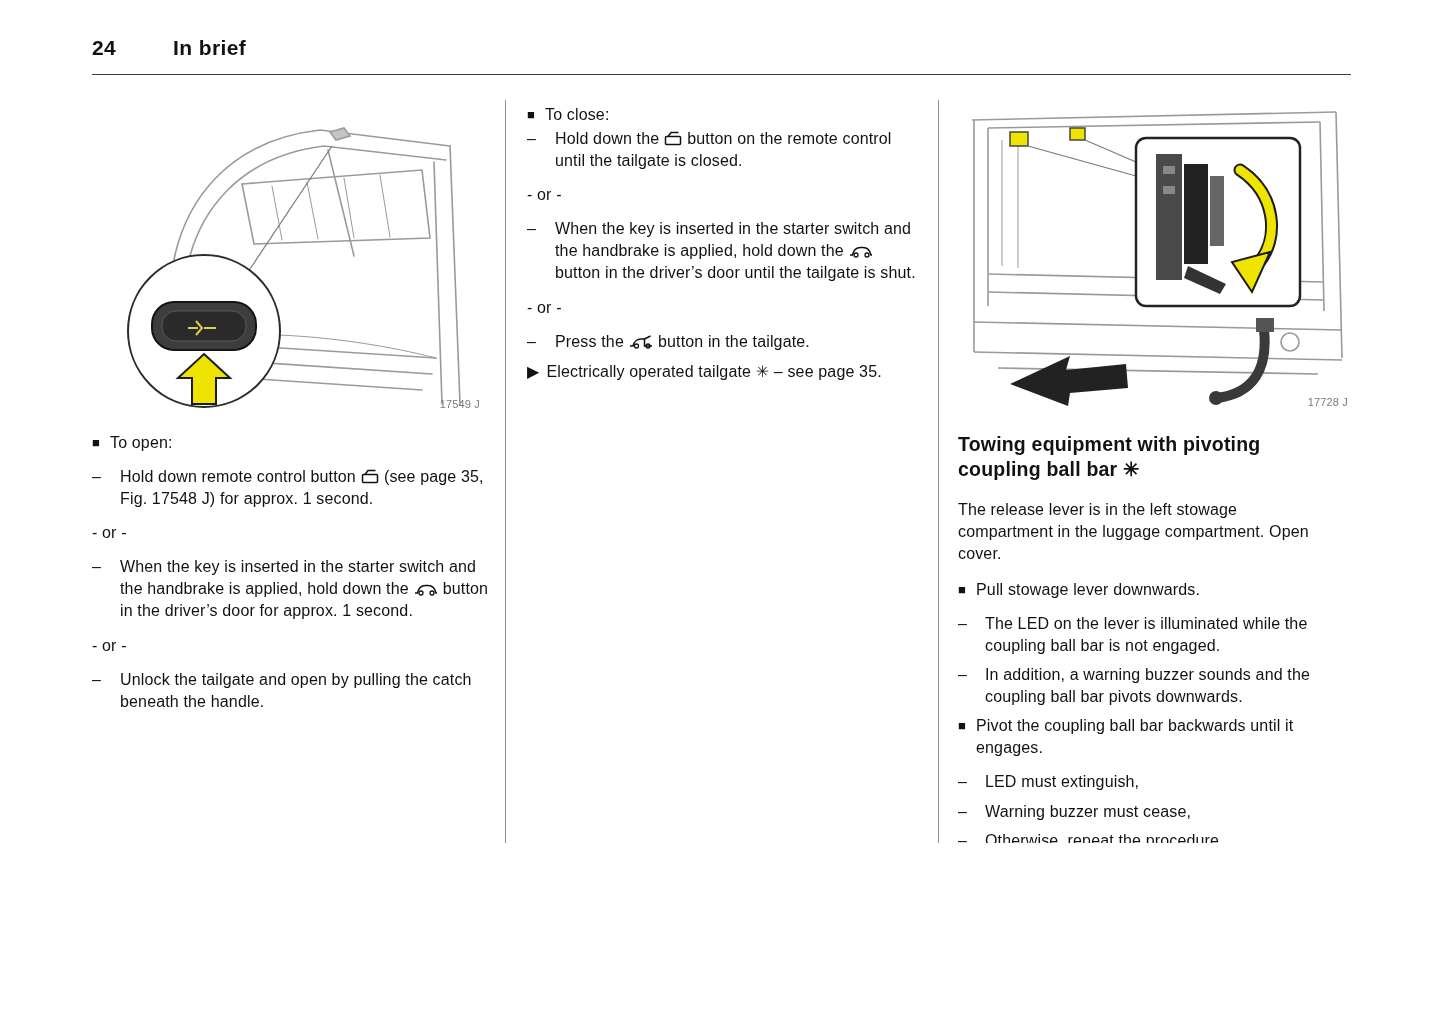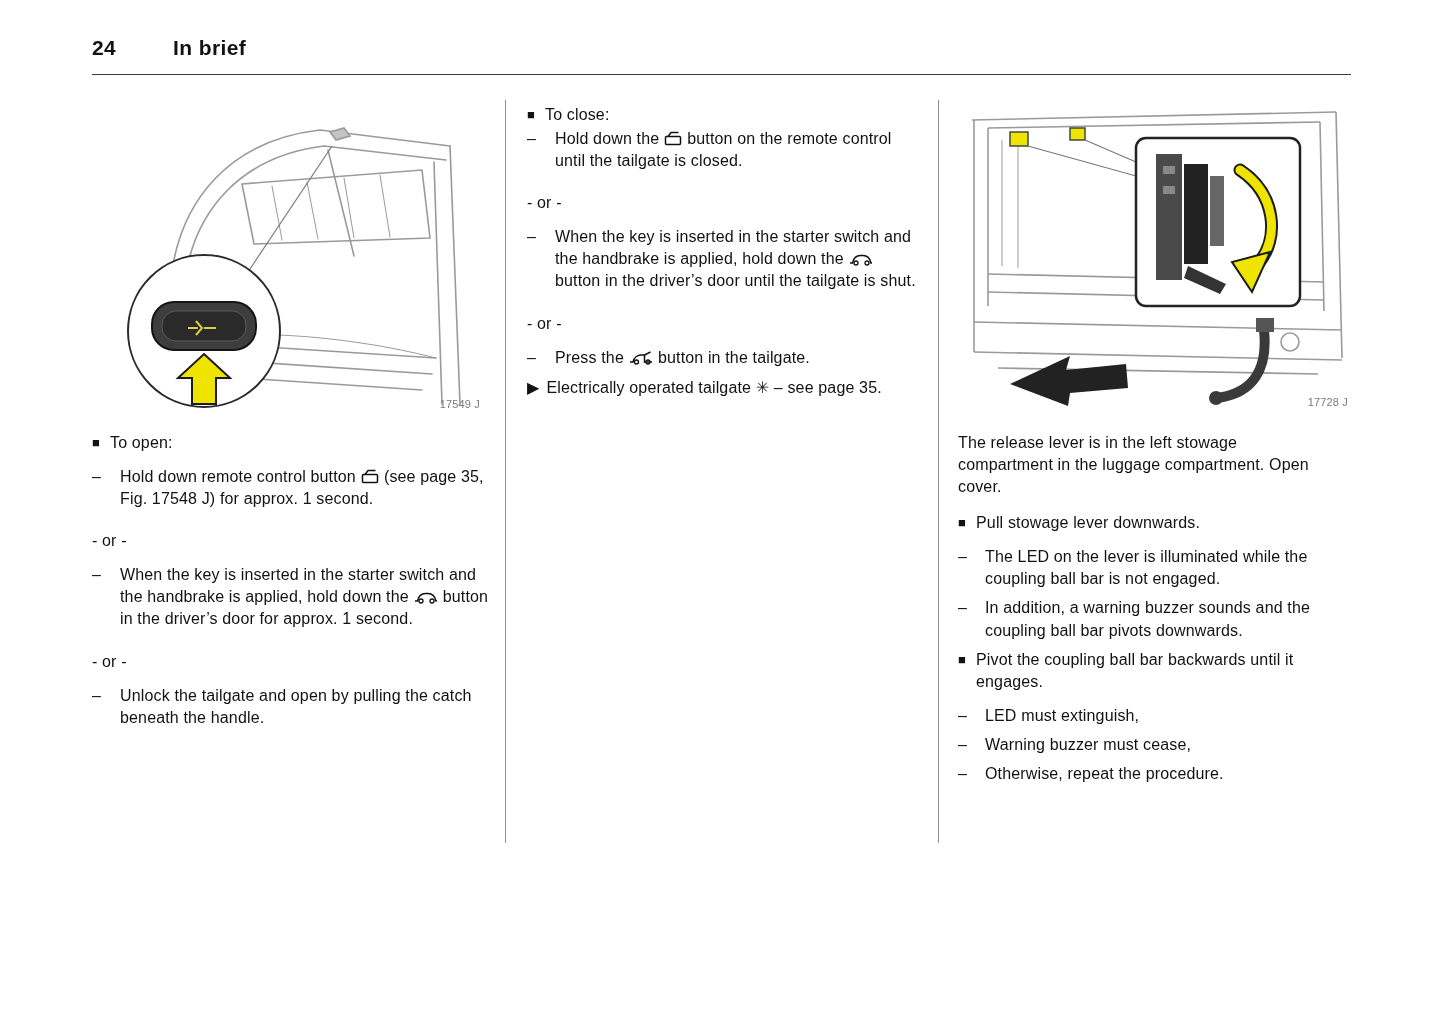--- a/index.html
+++ b/index.html
@@ -27,21 +27,21 @@
   figure.art { width:100%; margin:6px 0 20px; }
   figure.art svg { display:block; }
   .caption { font-size:11px; fill:#7a7a7a; font-family:"Liberation Sans", sans-serif; }
 
   h2 { font-size:19.5px; line-height:1.3; letter-spacing:.2px; margin:4px 0 16px; max-width:372px; }
 
   .step { display:flex; gap:10px; margin:4px 0 12px; }
   .step .sq { font-size:13px; line-height:1.65; }
   .li { display:flex; margin:0 0 8px; }
   .li .marker { flex:0 0 28px; }
-  .or { margin:20px 0 12px; }
+  .or { margin:12px 0 12px; }
   .sub { display:flex; margin:0 0 7px; }
   .sub .marker { flex:0 0 27px; }
   .note { margin-top:4px; max-width:362px; }
   .note .arrow { margin-right:7px; }
   .intro { margin:0 0 14px; max-width:372px; }
 
   .inline-icon { vertical-align:-2px; margin:0 5px; }
   .tight { margin-bottom:2px; }
 </style>
 </head>
@@ -194,20 +194,21 @@
         <path d="M312 146 L 294 186 L 274 156 Z" fill="#efe300" stroke="#1c1c1c" stroke-width="2"></path>
         <path d="M52 278 L 112 250 L 108 264 L 168 258 L 170 282 L 112 287 L 110 300 Z" fill="#222"></path>
         <path d="M306 224 C 310 262, 296 288, 258 292" fill="none" stroke="#3a3a3a" stroke-width="10" stroke-linecap="round"></path>
         <circle cx="258" cy="292" r="7" fill="#3a3a3a"></circle>
         <rect x="298" y="212" width="18" height="14" fill="#555"></rect>
         <circle cx="332" cy="236" r="9" fill="none" stroke="#9a9a9a" stroke-width="1.6"></circle>
         <text class="caption" x="390" y="300" text-anchor="end">17728 J</text>
       </svg>
     </figure>
 
+    <h2>Towing equipment with pivoting coupling ball bar ✳</h2>
 
     <p class="intro">The release lever is in the left stowage compartment in the luggage compartment. Open cover.</p>
 
     <div class="step">
       <span class="sq">■</span>
       <span>Pull stowage lever downwards.</span>
     </div>
 
     <div class="sub">
       <span class="marker">–</span>

